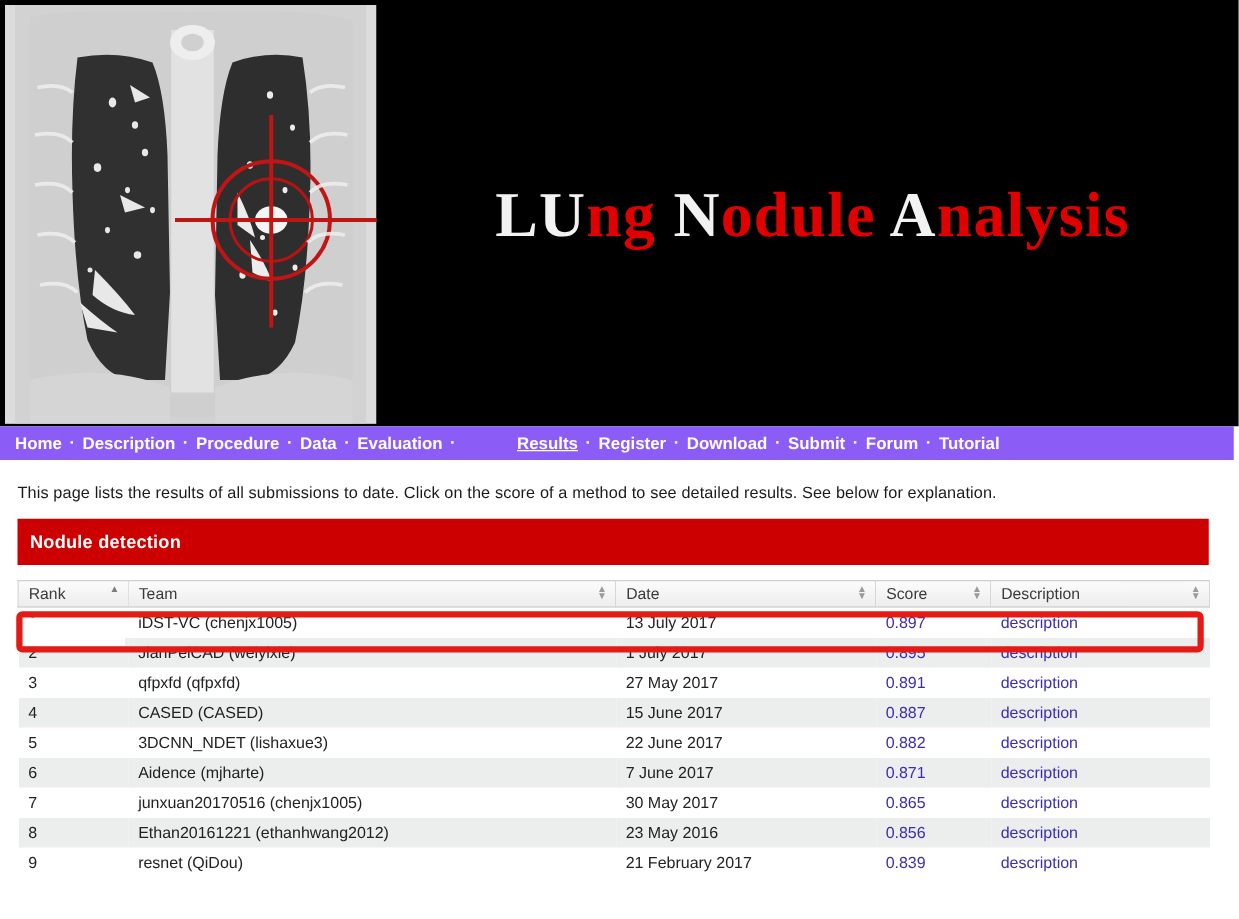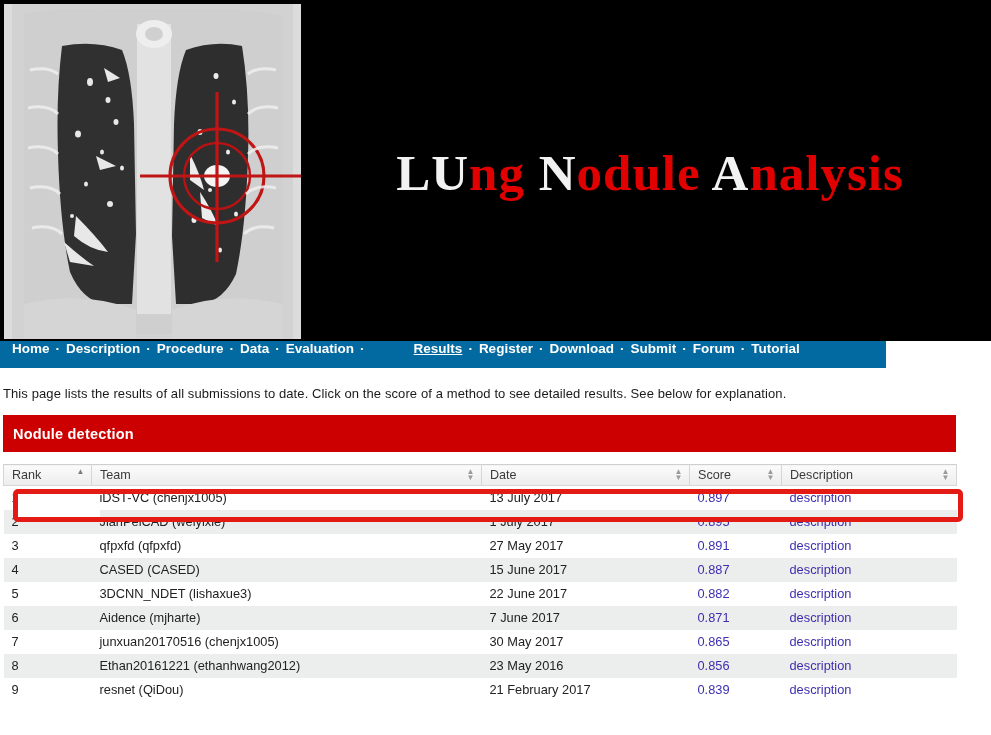--- a/index.html
+++ b/index.html
@@ -59,25 +59,25 @@
     font-size: 47px;
     font-weight: bold;
     color: #f4f4f4;
     margin-top: 12px;
     letter-spacing: 1px;
   }
 
   
   .navbar {
     position: relative;
-    width: 886px;
+    width: 987px;
     height: 27px;
-    background: #0369a1;
+    background: #8b5cf6;
     display: flex;
-    align-items: flex-start;
+    align-items: center;
     padding-left: 12px;
     white-space: nowrap;
     overflow: hidden;
   }
   .nav-link {
     color: #ffffff;
     font-size: 13.5px;
     font-weight: bold;
     text-decoration: none;
     cursor: pointer;
@@ -87,21 +87,21 @@
     color: #ffffff;
     font-size: 13.5px;
     font-weight: bold;
     margin: 0 6px;
     padding-bottom: 2px;
   }
 
   
   .content {
     position: relative;
-    padding: 0 3px;
+    padding: 0 14px;
   }
   .intro {
     font-size: 13px;
     color: #1a1a1a;
     padding: 18px 0 14px 0;
     letter-spacing: 0.1px;
   }
 
   .section-bar {
     width: 953px;

